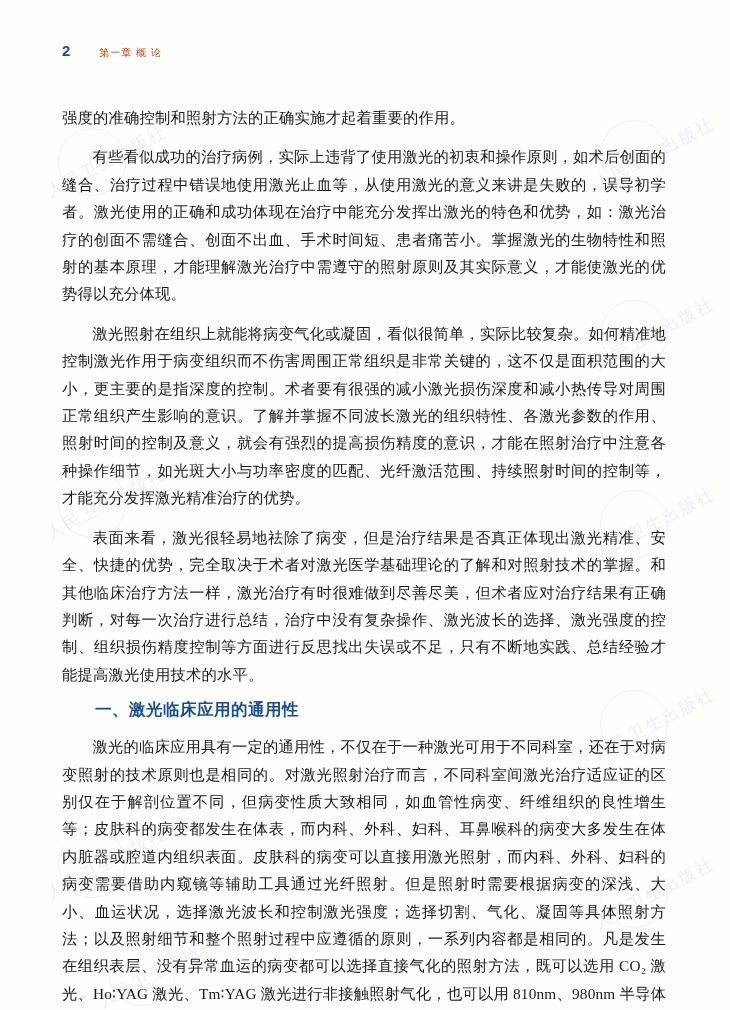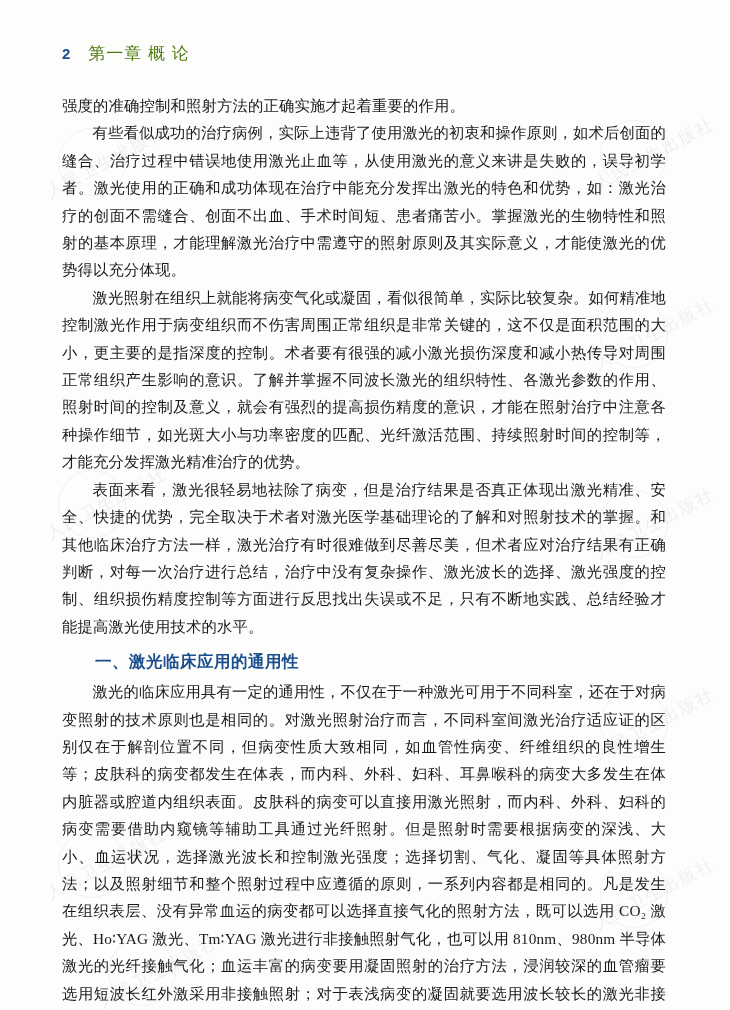--- a/index.html
+++ b/index.html
@@ -51,32 +51,33 @@
     gap: 18px;
   }
   .page-number {
     font-family: "Liberation Sans", sans-serif;
     font-weight: bold;
     font-size: 15px;
     color: #1b4e8c;
   }
   .header-title {
     font-family: "Liberation Sans", sans-serif;
-    font-size: 17px;
-    color: #4d7c0f;
+    font-size: 10px;
+    color: #c2410c;
     letter-spacing: 1px;
+    margin-left: 11px;
   }
   .content {
     position: absolute;
     left: 62px;
     top: 92px;
     width: 604px;
   }
   p.para {
-    margin: 0 0 0px 0;
+    margin: 12px 0 0px 0;
     font-size: 15.3px;
     line-height: 27.4px;
     text-align: justify;
     text-justify: inter-ideograph;
     text-indent: 2em;
     letter-spacing: 0.2px;
   }
   p.first {
     text-indent: 0;
   }

